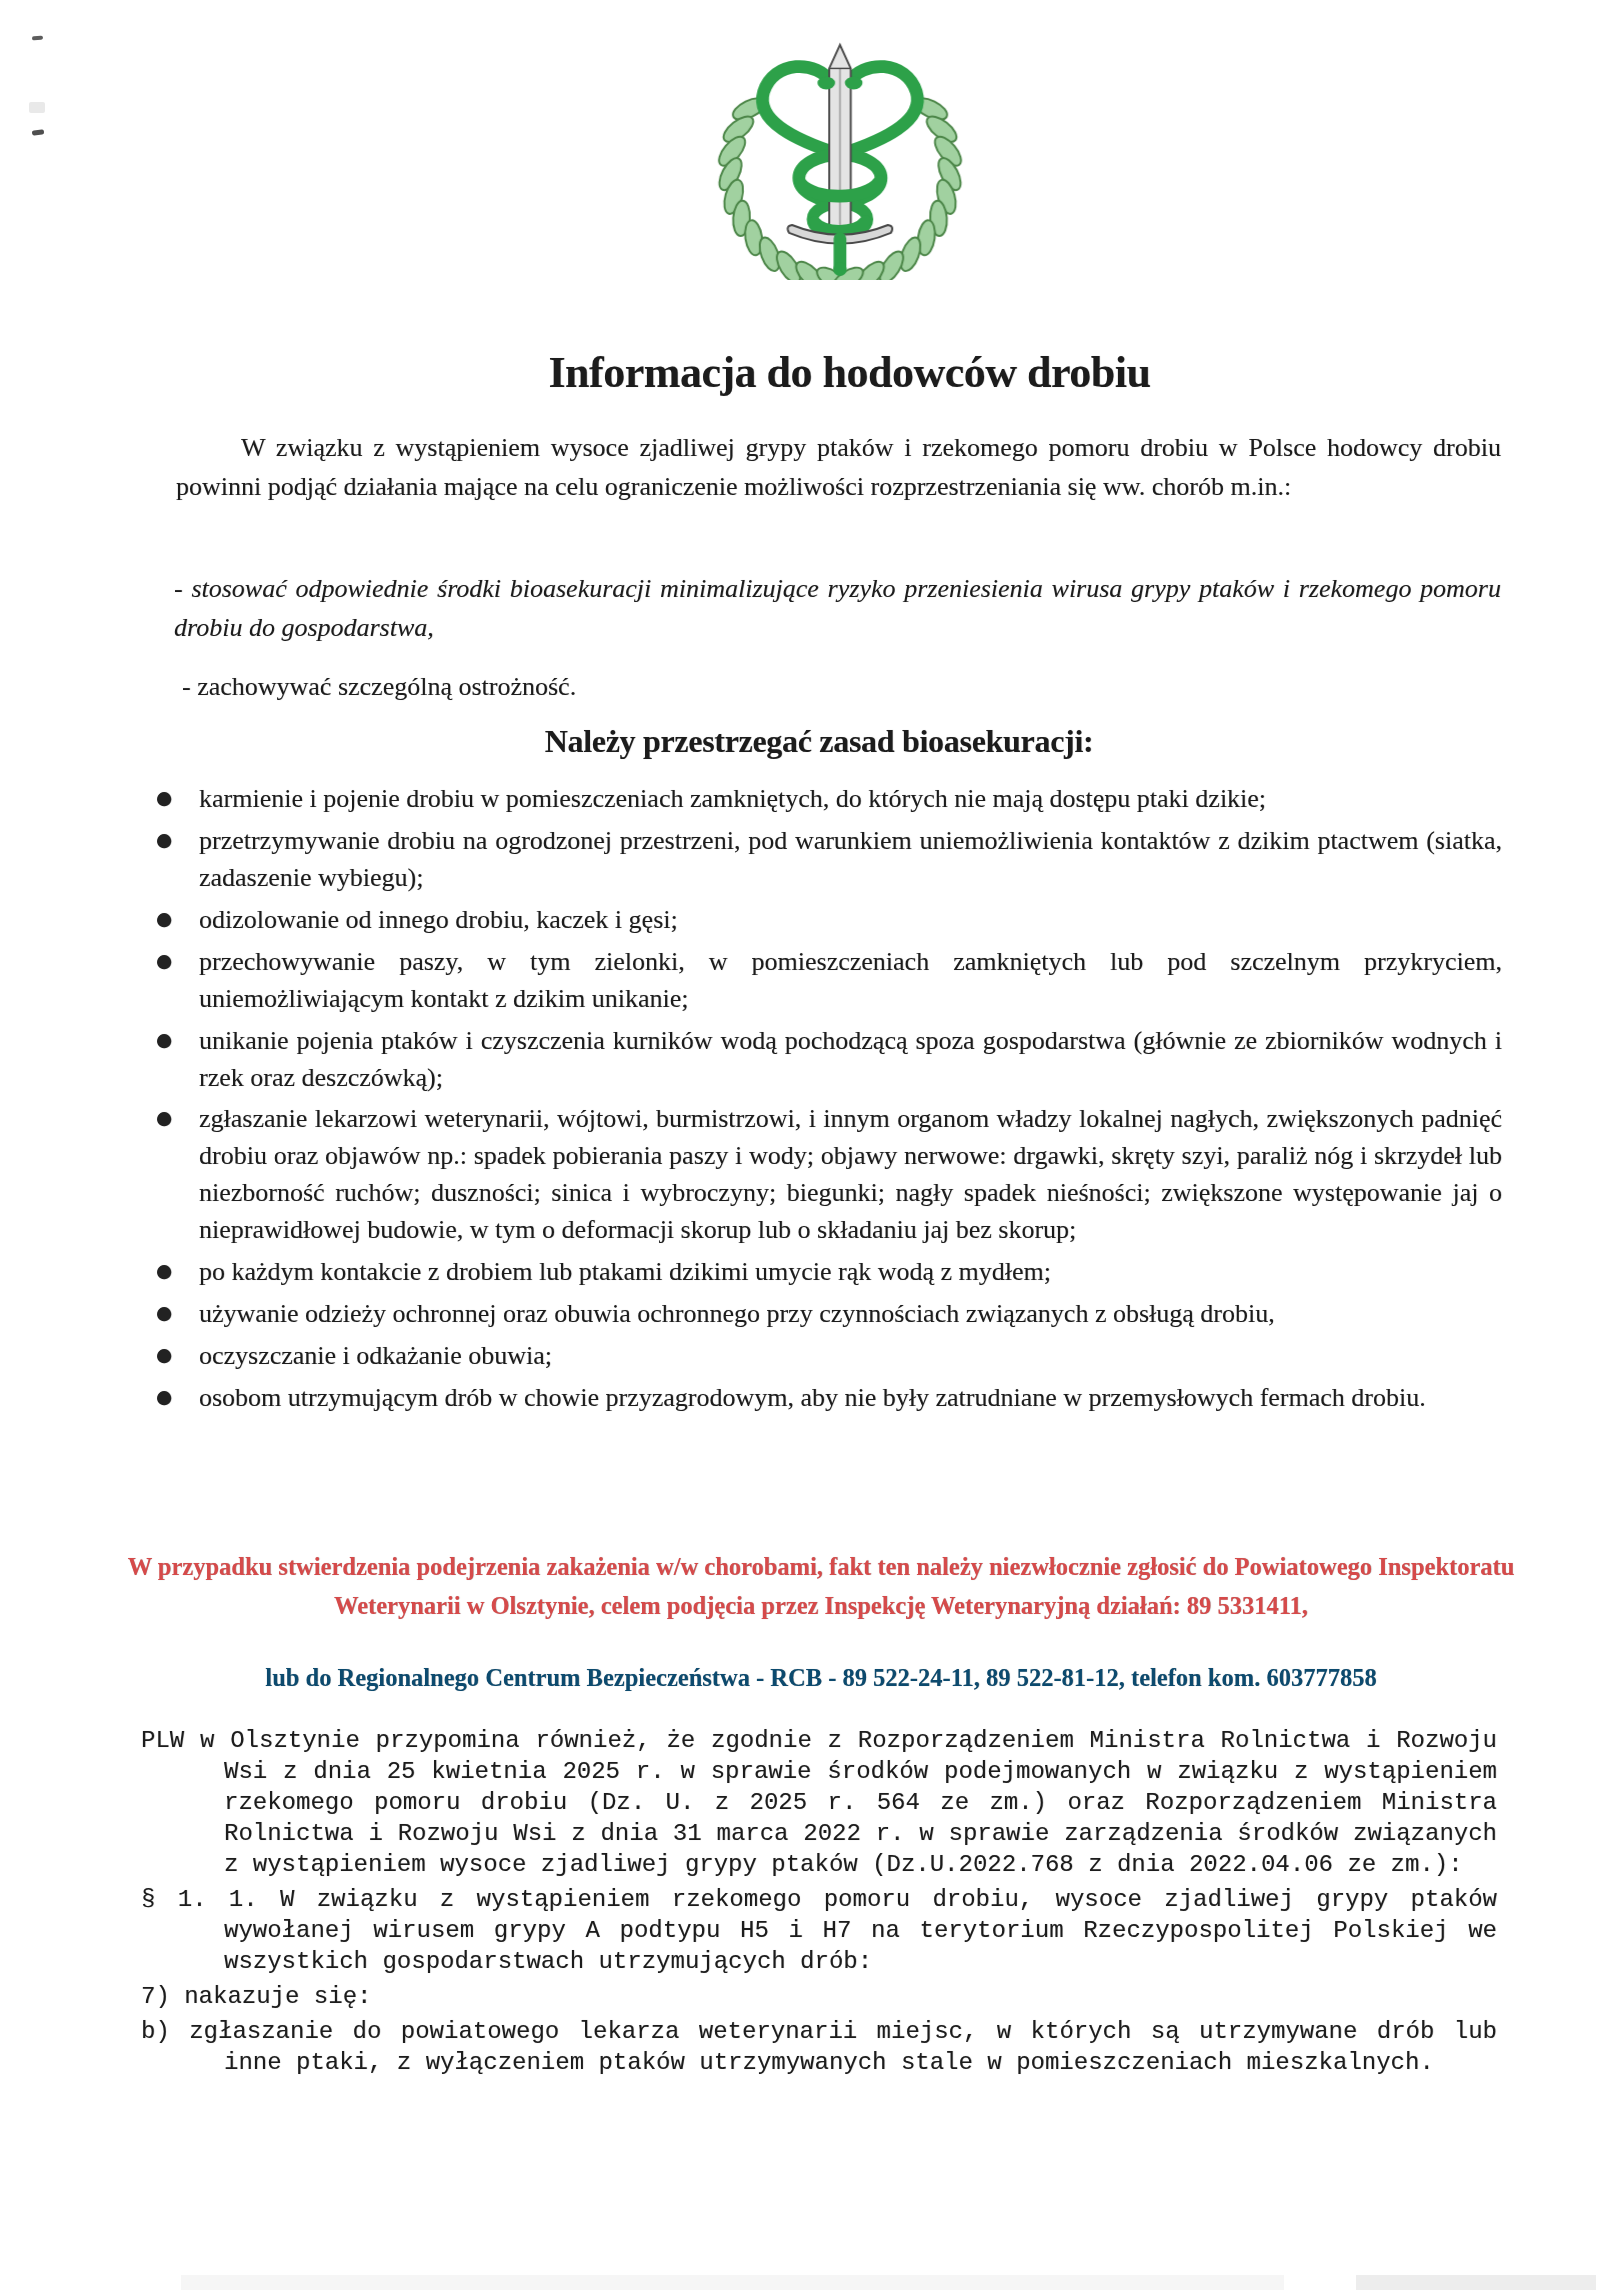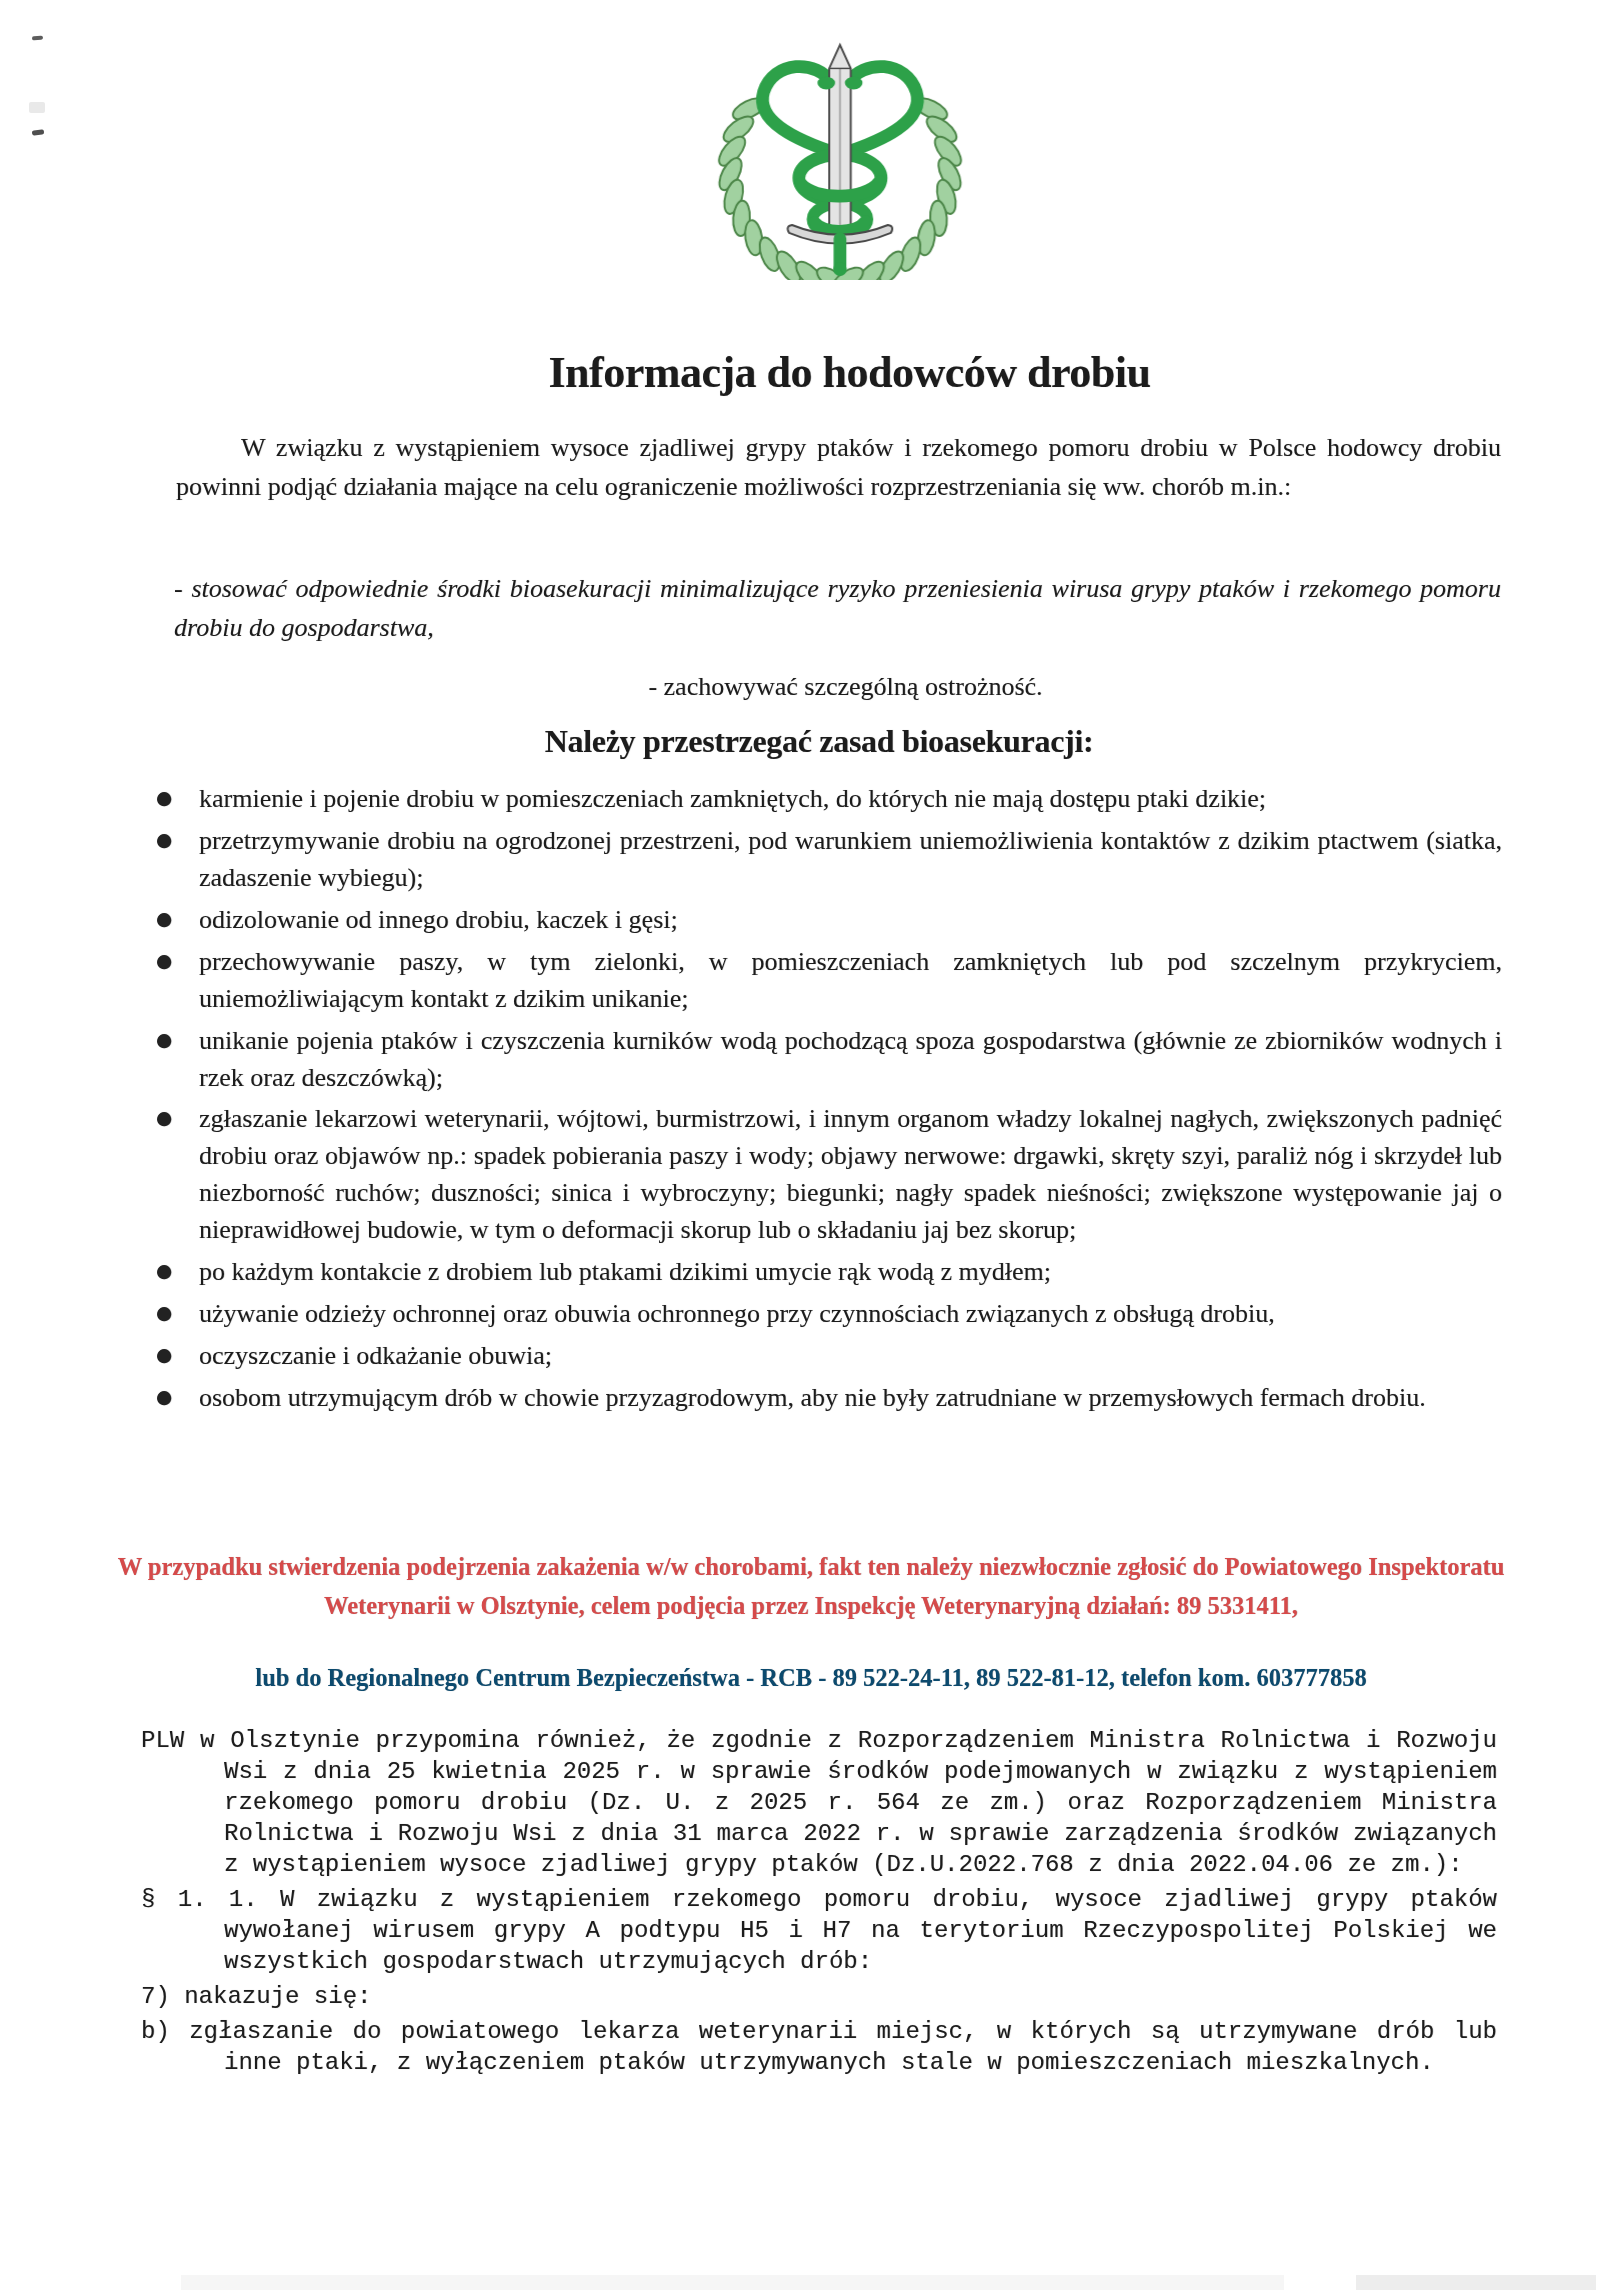--- a/index.html
+++ b/index.html
@@ -20,40 +20,40 @@
   .intro{
     position:absolute; top:428px; left:176px; width:1325px;
     font-size:26px; line-height:39px; text-align:justify; text-indent:65px;
   }
   .measure-1{
     position:absolute; top:569px; left:174px; width:1327px;
     font-size:26px; line-height:39px; text-align:justify;font-style:italic;
   }
   .measure-2{
     position:absolute; top:667px; left:182px; width:1327px;
-    font-size:26px; line-height:39px;text-align:center;
+    font-size:26px; line-height:39px;
   }
   .rules-heading{
     position:absolute; top:722px; left:137px; width:1364px;
     text-align:center; font-size:32px; font-weight:bold; line-height:39px;
     letter-spacing:-0.3px;
   }
   .rules-list{
     position:absolute; top:780px; left:154px; width:1348px;
     list-style:none; margin:0; padding:0;
   }
   .rules-list li{
     position:relative; padding-left:45px; margin:0 0 4.9px 0;
     font-size:26px; line-height:37px; text-align:justify;
   }
   .bullet{
     position:absolute; left:2px; top:-1px; font-size:18.6px; line-height:37px;
     font-family:"DejaVu Sans",sans-serif; color:#222;
   }
-  .alert{ color:#d64a4a; font-weight:bold; text-align:center; }
+  .alert{ color:#d64a4a; font-weight:bold; text-align:center;margin-left:10px; }
   .alert-report{
     position:absolute; top:1547px; left:115px; width:1392px;
     font-size:24.5px; line-height:39px;
   }
   .alert-rcb{
     position:absolute; top:1658px; left:115px; width:1392px;
     font-size:24.5px; line-height:39px;
   }
   .legal{
     position:absolute; top:1721px; left:137px; width:1364px;

